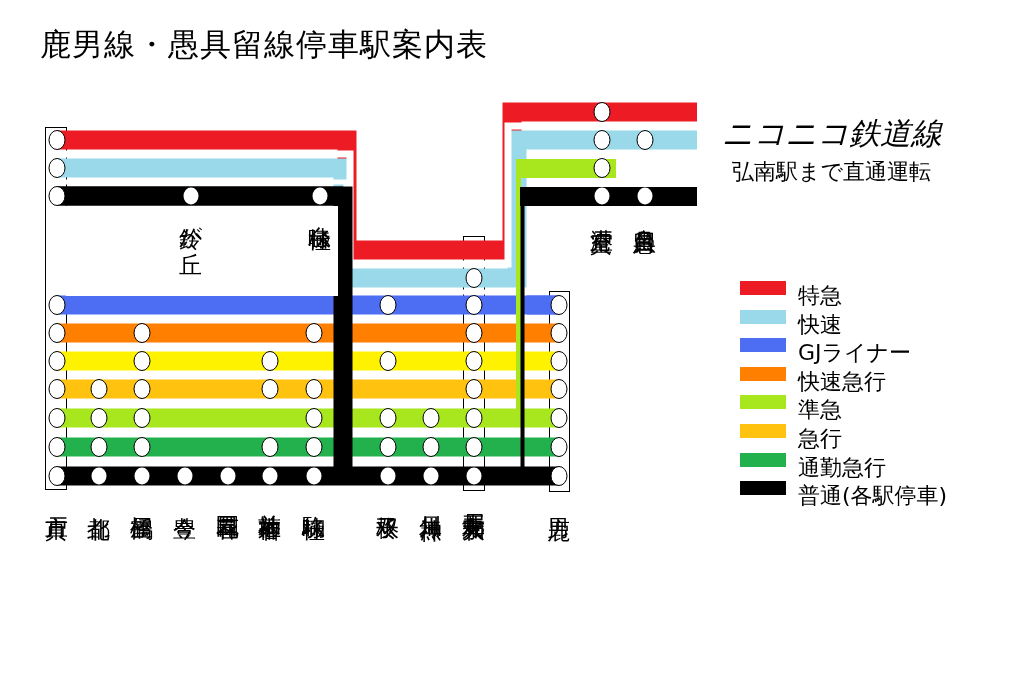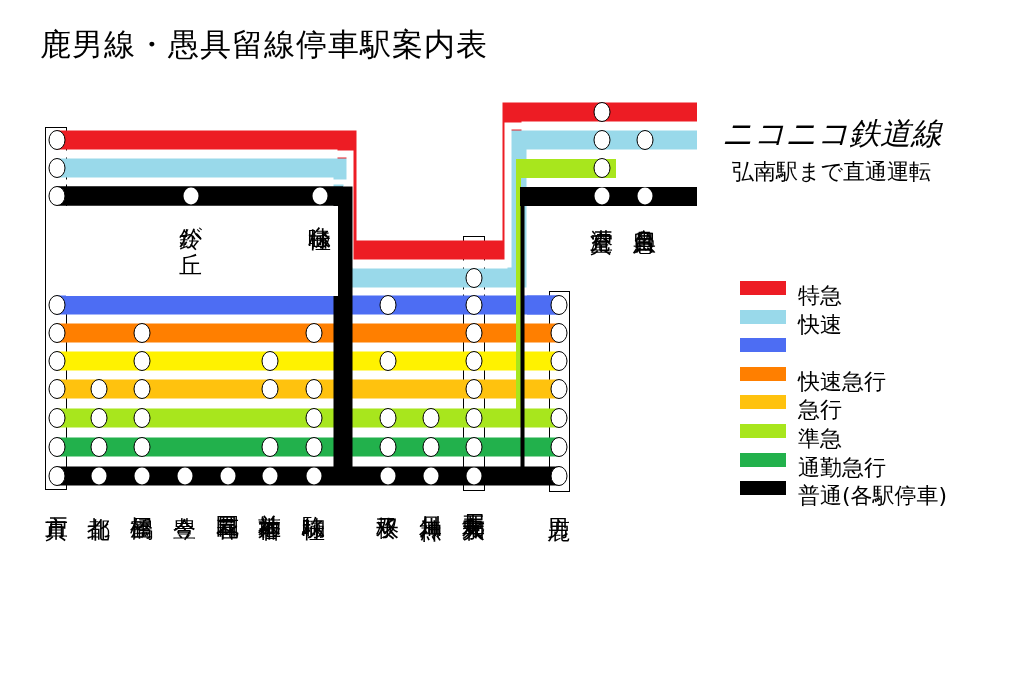--- a/index.html
+++ b/index.html
@@ -158,32 +158,33 @@
   <div class="leg-row">
     <div class="leg-swatch" style="background:#ed1c24;"></div>
     <span class="leg-label">特急</span>
   </div>
   <div class="leg-row">
     <div class="leg-swatch" style="background:#99d9ea;"></div>
     <span class="leg-label">快速</span>
   </div>
   <div class="leg-row">
     <div class="leg-swatch" style="background:#4d6df3;"></div>
+    <span class="leg-label">GJライナー</span>
   </div>
   <div class="leg-row">
     <div class="leg-swatch" style="background:#ff7f00;"></div>
     <span class="leg-label">快速急行</span>
   </div>
   <div class="leg-row">
+    <div class="leg-swatch" style="background:#a8e61d;"></div>
+    <span class="leg-label">準急</span>
+  </div>
+  <div class="leg-row">
     <div class="leg-swatch" style="background:#ffc20e;"></div>
     <span class="leg-label">急行</span>
-  </div>
-  <div class="leg-row">
-    <div class="leg-swatch" style="background:#a8e61d;"></div>
-    <span class="leg-label">準急</span>
   </div>
   <div class="leg-row">
     <div class="leg-swatch" style="background:#22b14c;"></div>
     <span class="leg-label">通勤急行</span>
   </div>
   <div class="leg-row">
     <div class="leg-swatch" style="background:#000000;"></div>
     <span class="leg-label">普通(各駅停車)</span>
   </div>
 </div>

